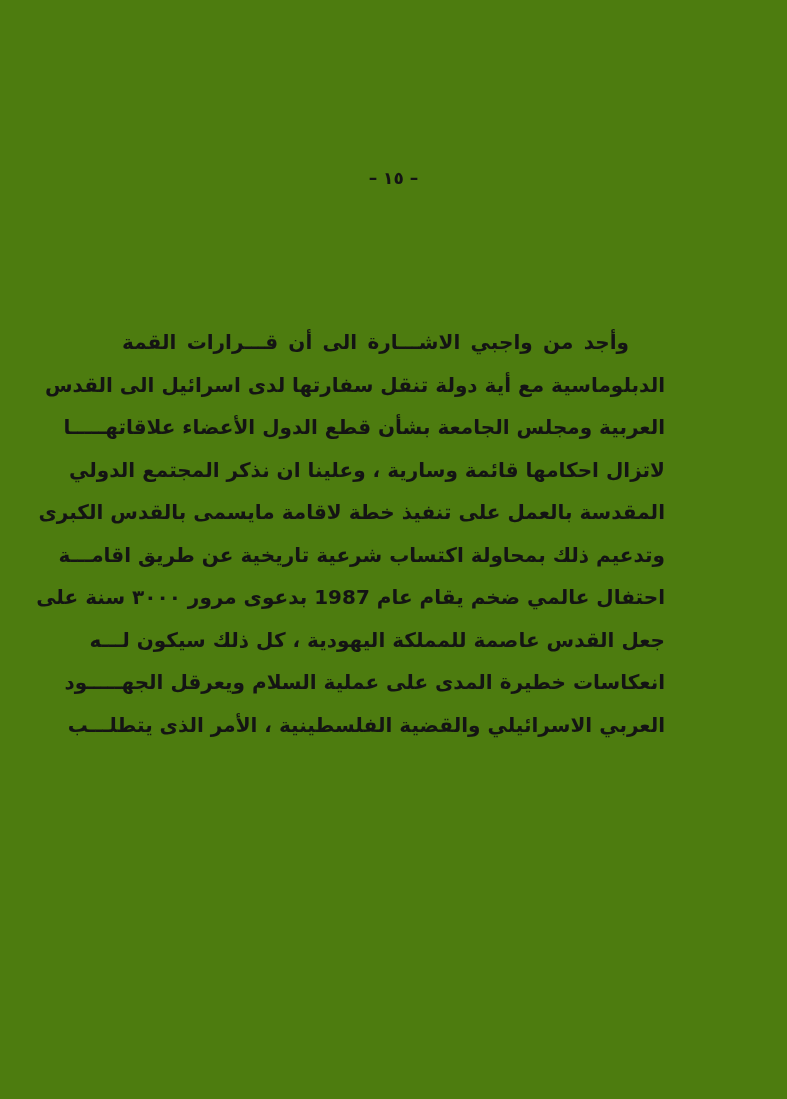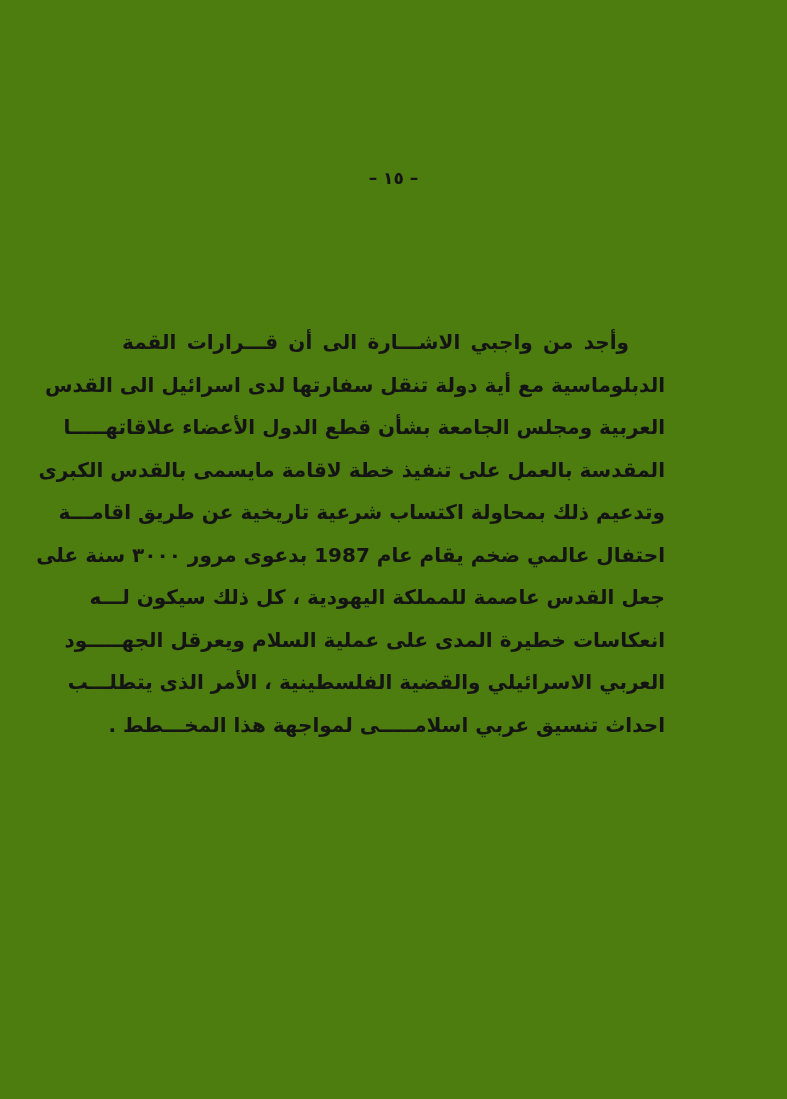--- a/index.html
+++ b/index.html
@@ -62,22 +62,22 @@
 <body>
 
 <div class="page">
 
   <div class="page-number">– ١٥ –</div>
 
   <div class="body-text">
     <div class="text-line indent">وأجد من واجبي الاشـــارة الى أن قـــرارات القمة</div>
     <div class="text-line">الدبلوماسية مع أية دولة تنقل سفارتها لدى اسرائيل الى القدس</div>
     <div class="text-line">العربية ومجلس الجامعة بشأن قطع الدول الأعضاء علاقاتهـــــا</div>
+    <div class="text-line">لاتزال احكامها قائمة وسارية ، وعلينا ان نذكر المجتمع الدولي</div>
     <div class="text-line">المقدسة بالعمل على تنفيذ خطة لاقامة مايسمى بالقدس الكبرى</div>
     <div class="text-line">وتدعيم ذلك بمحاولة اكتساب شرعية تاريخية عن طريق اقامـــة</div>
     <div class="text-line">احتفال عالمي ضخم يقام عام 1987 بدعوى مرور ٣٠٠٠ سنة على</div>
     <div class="text-line">جعل القدس عاصمة للمملكة اليهودية ، كل ذلك سيكون لـــه</div>
     <div class="text-line">انعكاسات خطيرة المدى على عملية السلام ويعرقل الجهـــــود</div>
     <div class="text-line">العربي الاسرائيلي والقضية الفلسطينية ، الأمر الذى يتطلـــب</div>
-    <div class="text-line last">احداث تنسيق عربي اسلامـــــى لمواجهة هذا المخـــطط .</div>
   </div>
 
 </div>
 
 </body></html>

